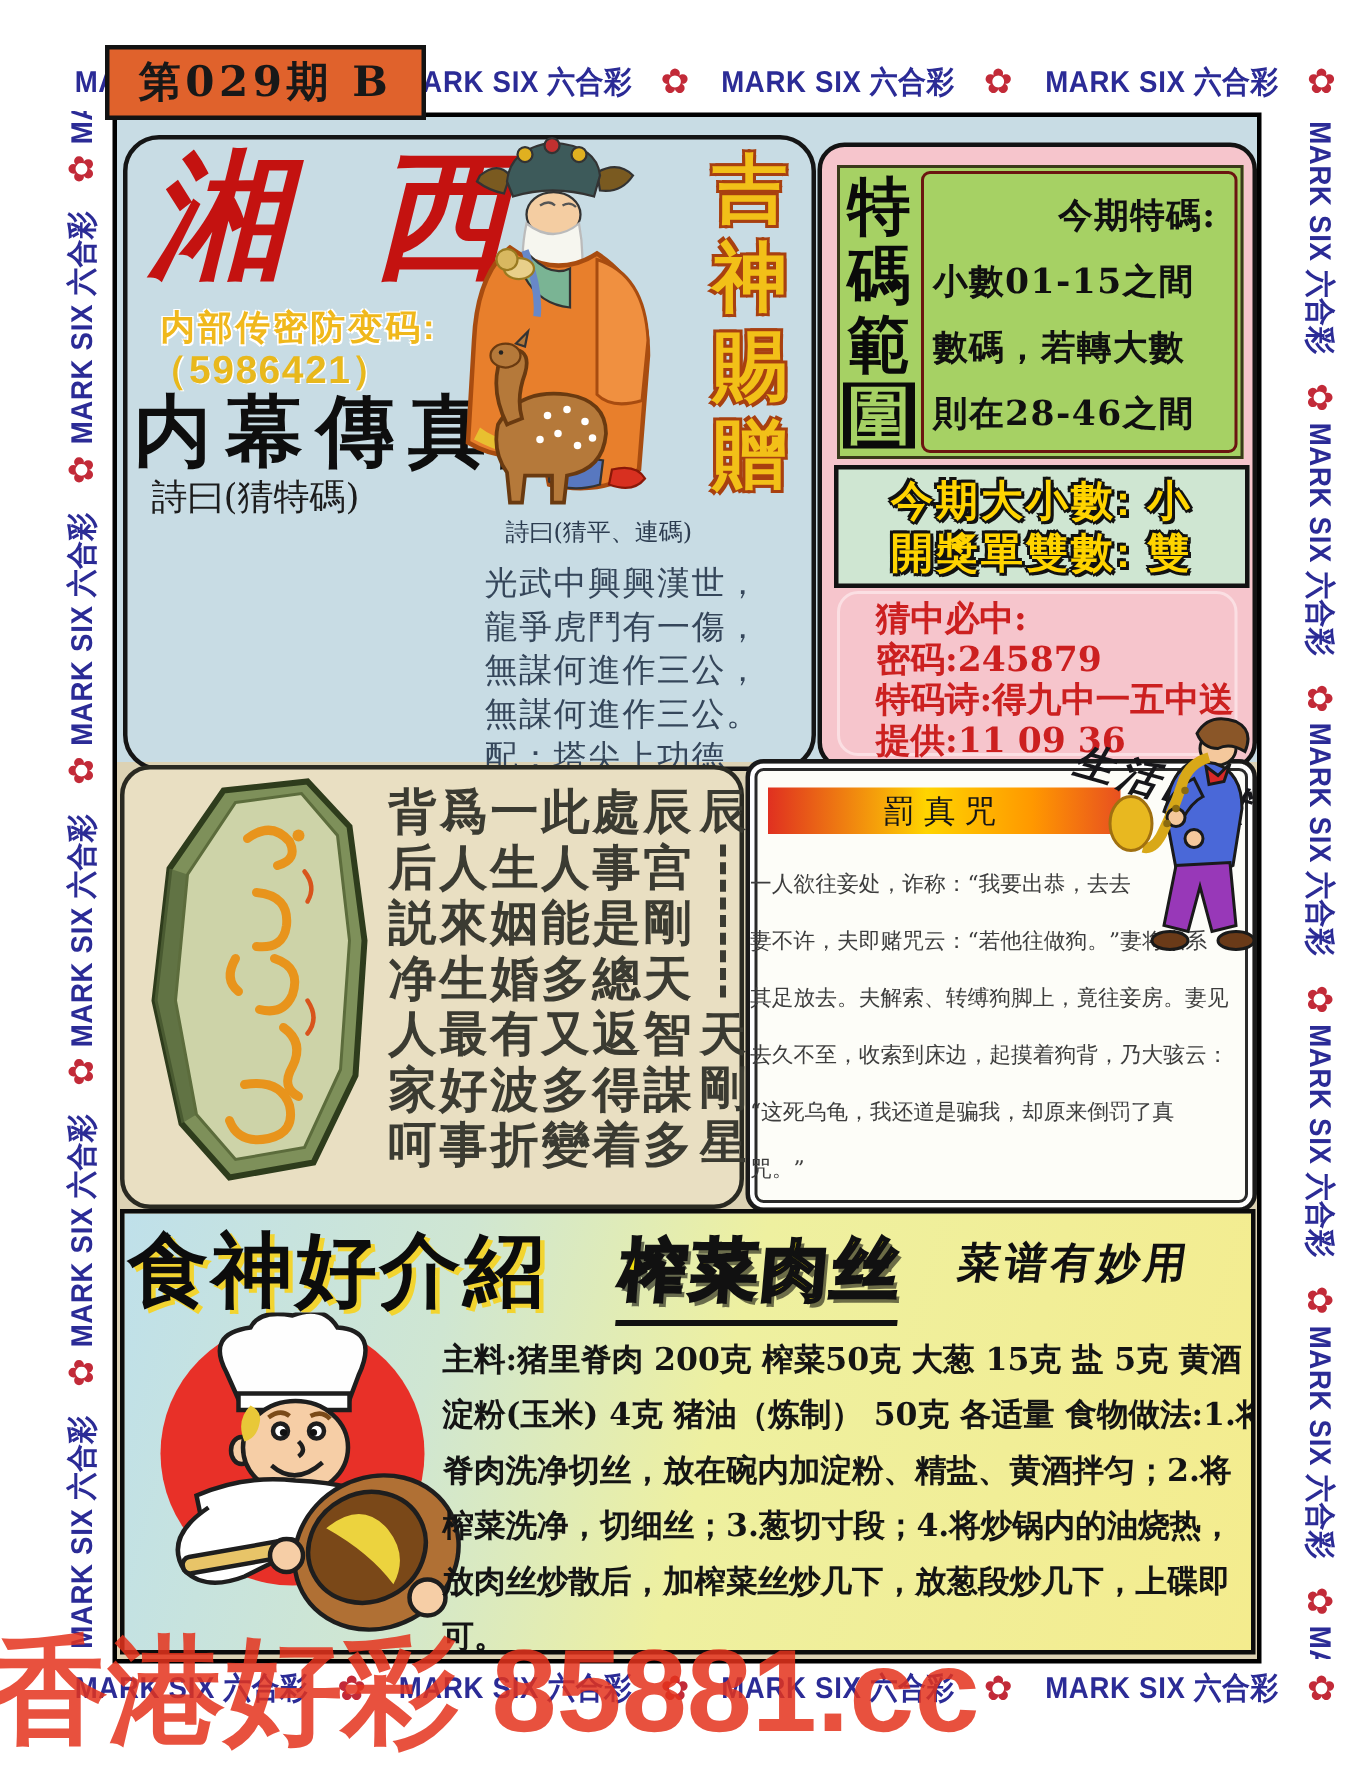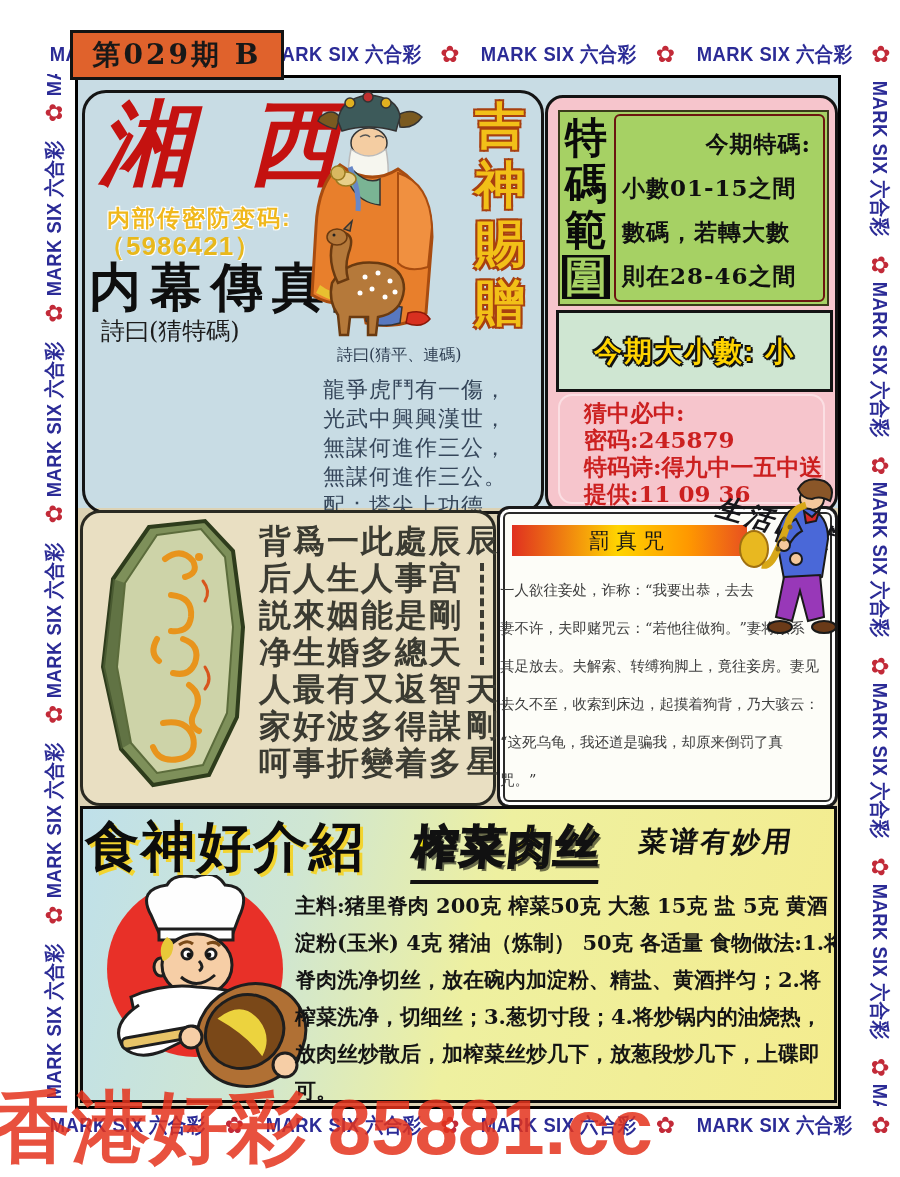--- a/index.html
+++ b/index.html
@@ -212,22 +212,22 @@
 <div class="abs" id="main">
 
   <div class="abs" id="intro-box">
     <div class="abs" id="xiangxi-title">湘西</div>
     <div class="abs" id="anti-fake-label">内部传密防变码:</div>
     <div class="abs" id="anti-fake-code">（5986421）</div>
     <div class="abs" id="insider-title">内幕傳真詩</div>
     <div class="abs" id="left-caption">詩曰(猜特碼)</div>
     <div class="abs" id="right-caption">詩曰(猜平、連碼)</div>
     <div class="abs" id="right-poem">
+        <div class="poem-line-right">光武中興興漢世，</div>
         <div class="poem-line-right">龍爭虎鬥有一傷，</div>
-        <div class="poem-line-right">光武中興興漢世，</div>
         <div class="poem-line-right">無謀何進作三公，</div>
         <div class="poem-line-right">無謀何進作三公。</div>
         <div class="poem-line-right">配：塔尖上功德</div>
       </div>
     <div class="abs" id="gift-text">
         <div class="vchar">吉</div>
         <div class="vchar">神</div>
         <div class="vchar">賜</div>
         <div class="vchar">贈</div>
       </div>
@@ -280,20 +280,21 @@
         </div>
       <div id="range-inner">
           <div class="range-line">今期特碼:</div>
           <div class="range-line">小數01-15之間</div>
           <div class="range-line">數碼，若轉大數</div>
           <div class="range-line">則在28-46之間</div>
         </div>
     </div>
     <div class="abs" id="size-box">
         <div class="size-line">今期大小數: 小</div>
+        <div class="size-line">開獎單雙數: 雙</div>
       </div>
     <div class="abs" id="red-box">
         <div class="red-line">猜中必中:</div>
         <div class="red-line">密码:245879</div>
         <div class="red-line">特码诗:得九中一五中送</div>
         <div class="red-line">提供:11 09 36</div>
       </div>
   </div>
 
   <div class="abs" id="script-box">

